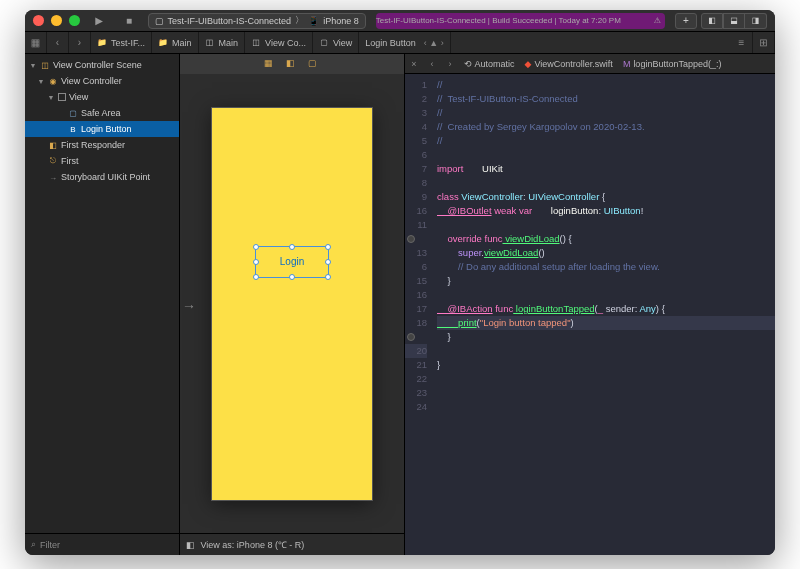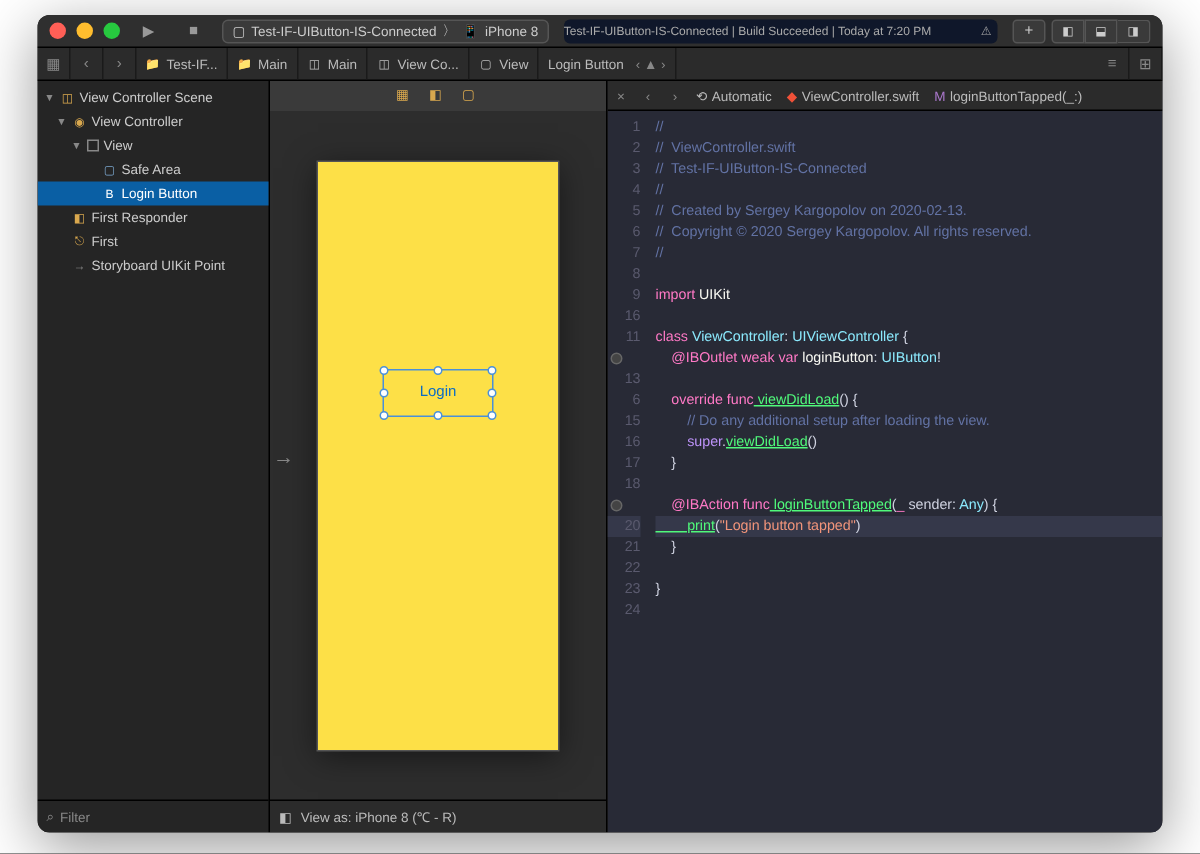--- a/index.html
+++ b/index.html
@@ -6,21 +6,21 @@
 body { background:#fff; width:800px; height:569px; position:relative; }
 .window { position:absolute; left:25px; top:10px; width:750px; height:545px; background:#1e1e1e; border-radius:8px; box-shadow:0 10px 40px rgba(0,0,0,0.4); overflow:hidden; display:flex; flex-direction:column; }
 
 
 .titlebar { height:22px; background:#2f2f2f; display:flex; align-items:center; padding:0 8px; border-bottom:1px solid #000; }
 .traffic { display:flex; gap:7px; }
 .dot { width:11px; height:11px; border-radius:50%; }
 .dot.r { background:#ff5f56; } .dot.y { background:#ffbd2e; } .dot.g { background:#27c93f; }
 .titlebar .tbtn { width:22px; height:16px; display:flex; align-items:center; justify-content:center; color:#999; font-size:10px; margin-left:8px; }
 .scheme-sel { display:flex; align-items:center; background:#3a3a3a; border:1px solid #555; border-radius:4px; height:16px; font-size:9px; color:#ccc; padding:0 6px; margin-left:8px; gap:4px; }
-.status { flex:1; margin:0 10px; height:16px; background:#0f172a; border-radius:4px; display:flex; align-items:center; justify-content:center; font-size:8px; color:#aaa; gap:4px;text-align:right; }
+.status { flex:1; margin:0 10px; height:16px; background:#701a75; border-radius:4px; display:flex; align-items:center; justify-content:center; font-size:8px; color:#aaa; gap:4px;text-align:right; }
 .toolbtns-r { display:flex; gap:4px; }
 .plusbtn { width:22px; height:16px; background:#3a3a3a; border:1px solid #555; border-radius:3px; display:flex; align-items:center; justify-content:center; color:#ccc; font-size:10px; }
 .segbtns { display:flex; }
 .segbtns .seg { width:22px; height:16px; background:#3a3a3a; border:1px solid #555; display:flex; align-items:center; justify-content:center; color:#ccc; font-size:8px; }
 .segbtns .seg:first-child { border-radius:3px 0 0 3px; }
 .segbtns .seg:last-child { border-radius:0 3px 3px 0; border-left:none; }
 
 
 .navtabs { height:22px; background:#2b2b2b; border-bottom:1px solid #000; display:flex; align-items:stretch; }
 .navtabs .navbtn { width:22px; display:flex; align-items:center; justify-content:center; color:#888; font-size:10px; border-right:1px solid #1a1a1a; }
@@ -69,23 +69,23 @@
 .gut-dot { position:absolute; left:2px; top:3px; width:8px; height:8px; border-radius:50%; background:#444; border:1px solid #666; }
 .gut-hl { background:#35384a; }
 .src { flex:1; padding:4px 0 0 4px; color:#cfd2e0; }
 .src div { height:14px; white-space:pre; }
 .src .hl { background:#35384a; }
 .c-comment { color:#6272a4; }
 .c-keyword { color:#ff79c6; }
 .c-keyword2 { color:#bd93f9; }
 .c-type { color:#8be9fd; }
 .c-func { color:#50fa7b;text-decoration:underline; }
-.c-ident { color:#f8f8f2; }
+.c-ident { color:#f8f8f2;margin-left:16px; }
 .c-string { color:#f1947a; }
-.c-attr { color:#ff79c6; }
+.c-attr { color:#ff79c6;text-decoration:underline; }
 </style>
 </head>
 <body>
 
 <div class="window">
 
   <div class="titlebar">
     <div class="traffic">
       <div class="dot r"></div>
       <div class="dot y"></div>
@@ -276,35 +276,33 @@
               <span class="gut-dot"></span>
             </div>
           <div class="gut-hl">20</div>
             <div>21</div>
             <div>22</div>
             <div>23</div>
             <div>24</div>
         </div>
         <div class="src">
           <div><span class="c-comment">//</span></div>
-          <div><span class="c-comment">//  ViewController.swift</span></div>
           <div><span class="c-comment">//  Test-IF-UIButton-IS-Connected</span></div>
           <div><span class="c-comment">//</span></div>
           <div><span class="c-comment">//  Created by Sergey Kargopolov on 2020-02-13.</span></div>
-          <div><span class="c-comment">//  Copyright © 2020 Sergey Kargopolov. All rights reserved.</span></div>
           <div><span class="c-comment">//</span></div>
           <div></div>
           <div><span class="c-keyword">import</span><span class="c-ident"> UIKit</span></div>
           <div></div>
           <div><span class="c-keyword">class</span><span class="c-type"> ViewController</span><span>: </span><span class="c-type">UIViewController</span><span> {</span></div>
           <div><span class="c-attr">    @IBOutlet</span><span class="c-keyword"> weak var</span><span class="c-ident"> loginButton</span><span>: </span><span class="c-type">UIButton</span><span>!</span></div>
           <div></div>
           <div><span class="c-keyword">    override</span><span class="c-keyword"> func</span><span class="c-func"> viewDidLoad</span><span>() {</span></div>
+          <div><span class="c-keyword2">        super</span><span>.</span><span class="c-func">viewDidLoad</span><span>()</span></div>
           <div><span class="c-comment">        // Do any additional setup after loading the view.</span></div>
-          <div><span class="c-keyword2">        super</span><span>.</span><span class="c-func">viewDidLoad</span><span>()</span></div>
           <div><span>    }</span></div>
           <div></div>
           <div><span class="c-attr">    @IBAction</span><span class="c-keyword"> func</span><span class="c-func"> loginButtonTapped</span><span>(</span><span class="c-keyword">_</span><span> sender: </span><span class="c-type">Any</span><span>) {</span></div>
           <div class="hl"><span class="c-func">        print</span><span>(</span><span class="c-string">"Login button tapped"</span><span>)</span></div>
           <div><span>    }</span></div>
           <div></div>
           <div><span>}</span></div>
         </div>
       </div>
     </div>

